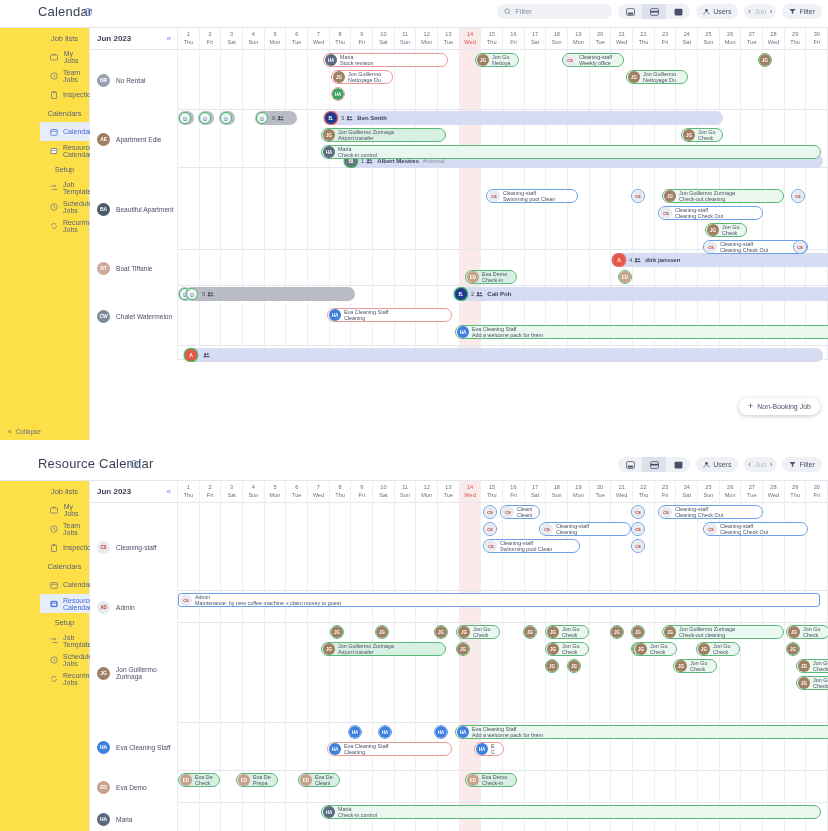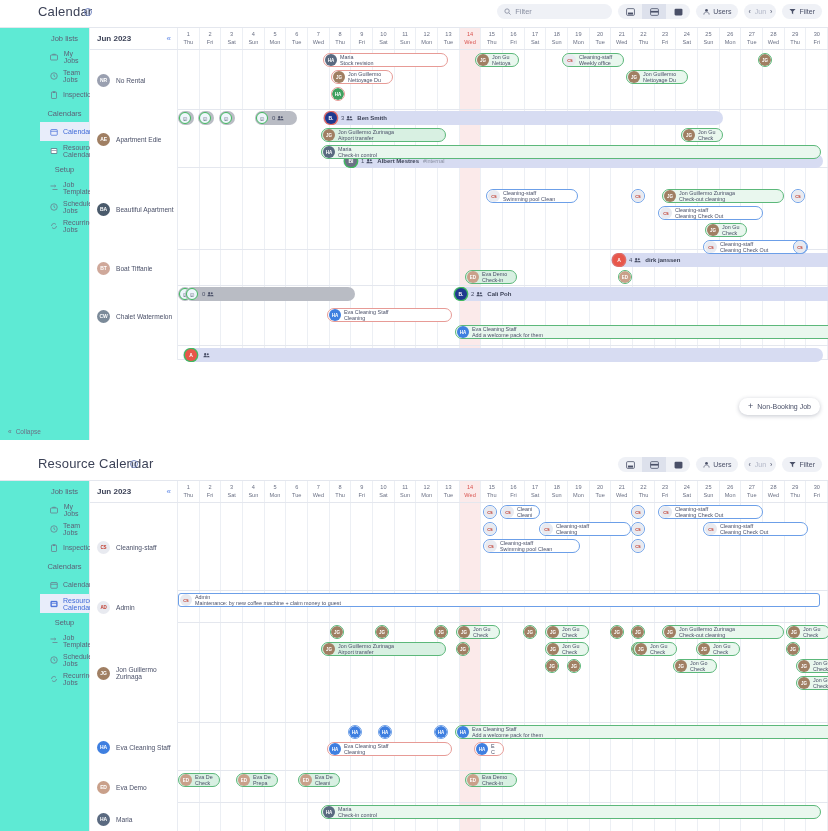--- a/index.html
+++ b/index.html
@@ -45,21 +45,21 @@
     gap:3px; padding:0 7px; color:#4a5068; font-size:7px;
   }
   .pill.nav { padding:0 4px; gap:4px; color:#9aa0b4; }
   .pill.nav .arw { color:#4a5068; font-size:7px; }
   .pill.nav .mo { font-size:7px; color:#b3b8c8; }
 
   
   .frame { position:relative; display:flex; border-top:1px solid #e4e7ee; }
 
   
-  .sidebar { width:90px; flex:0 0 90px; background:#5eead4; position:relative; border-right:1px solid #e9ecf2;padding-left:40px;}
+  .sidebar { width:90px; flex:0 0 90px; background:#fde047; position:relative; border-right:1px solid #e9ecf2;padding-left:40px;}
   .side-head {
     padding:6px 0 4px 0; text-align:center; font-size:7.5px; color:#5c6277;
   }
   .side-item {
     display:flex; align-items:center; gap:5px; padding:4px 0 4px 10px;
     font-size:7px; color:#5c6277; height:19px;
   }
   .side-item.active { background:#e8edfa; color:#3f6ad8; }
   .side-item.active .ic svg { stroke:#3f6ad8; }
   .side-item .ic { width:9px; height:9px; display:flex; align-items:center; justify-content:center; }

